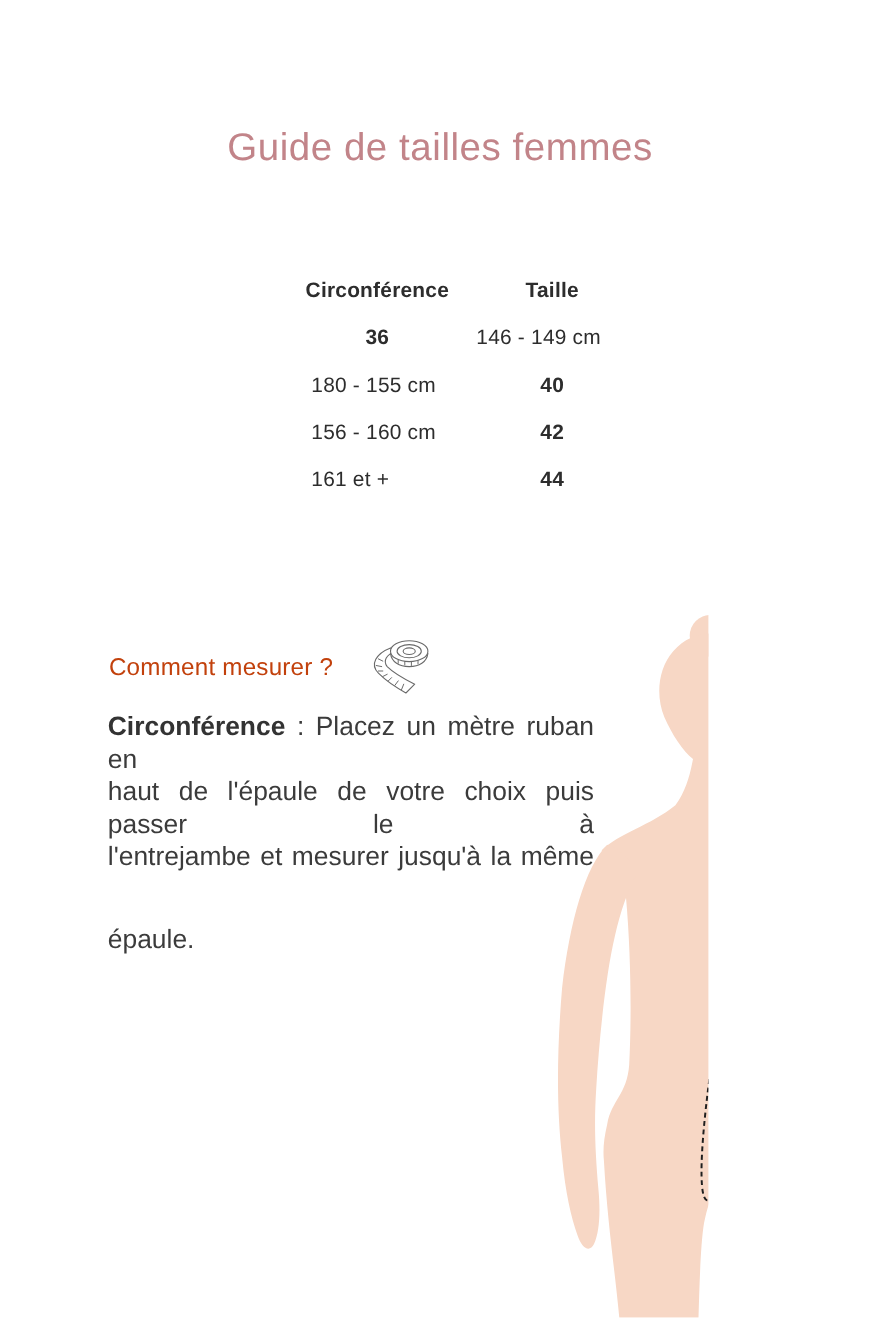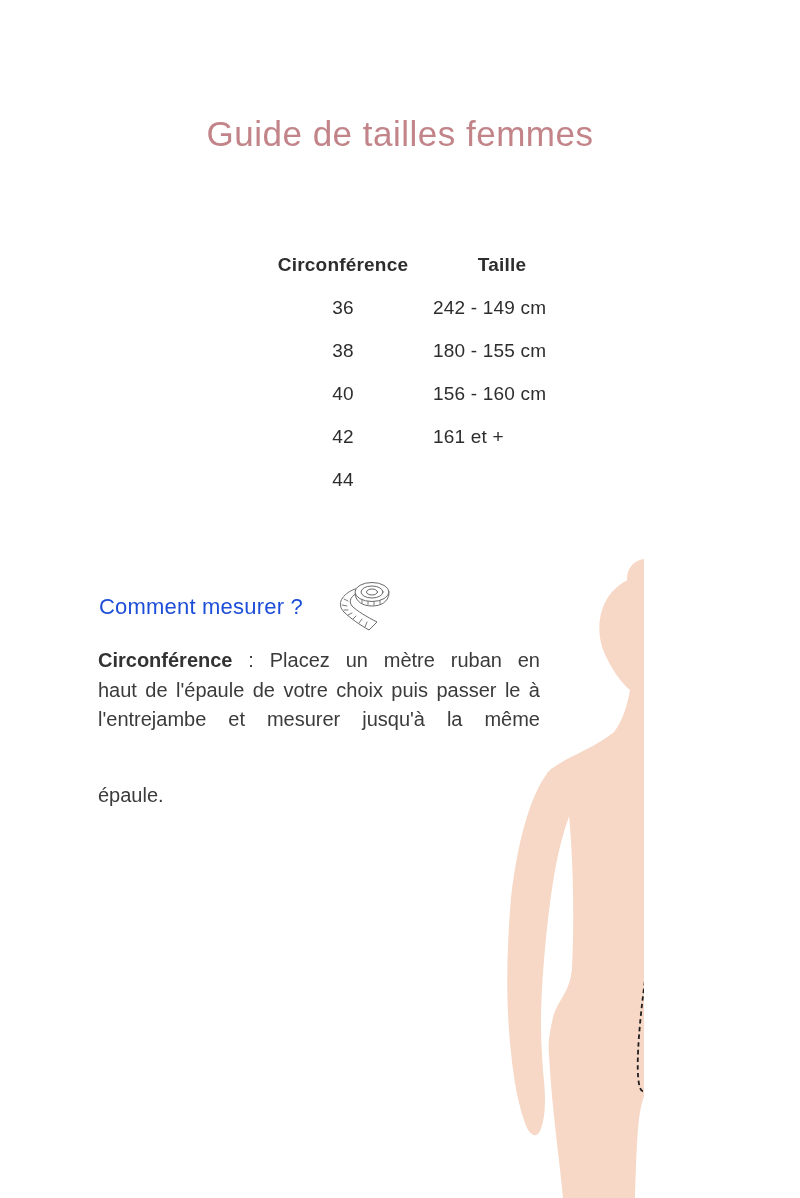--- a/index.html
+++ b/index.html
@@ -17,52 +17,51 @@
   }
   
   .size-table {
     position:absolute; top:243px; left:268px;
     display:grid; grid-template-columns:150px 168px; grid-auto-rows:43px;
     font-size:19px; color:#2d2d2d;
   }
   .size-table .cell { display:flex; align-items:center; justify-content:center; letter-spacing:0.2px; }
   .size-table .c-head { font-weight:bold; }
   .size-table .c-circ { justify-content:flex-start; padding-left:15px; }
-  .size-table .c-size { font-weight:normal; }
+  .size-table .c-size { font-weight:bold; }
   
   .how-heading {
     position:absolute; left:99px; top:594px;
-    font-size:22px; color:#1d4ed8; letter-spacing:0.2px;
+    font-size:22px; color:#c2410c; letter-spacing:0.2px;
   }
   .tape-icon { position:absolute; left:336px; top:577px; }
   .how-paragraph {
     position:absolute; left:98px; top:646px; width:442px;
-    font-size:20px; line-height:29.5px; color:#3b3b3b;
+    font-size:24px; line-height:29.5px; color:#3b3b3b;
   }
   .how-paragraph .line { text-align:justify; text-align-last:justify; }
   .how-paragraph .line.last { text-align-last:left;margin-top:46px; }
   .how-paragraph .lead { font-weight:bold; color:#333333; }
   
   .figure { position:absolute; left:490px; top:540px; width:310px; height:658px; }
 </style>
 </head>
 <body>
 
 <div class="page">
 
   <div class="page-title">Guide de tailles femmes</div>
 
   <div class="size-table">
     <div class="cell c-head">Circonférence</div>
     <div class="cell c-head">Taille</div>
 
     <div class="cell c-size">36</div>
 
-    <div class="cell c-circ">242 - 149 cm</div>
-    <div class="cell c-size">38</div>
+    <div class="cell c-circ">146 - 149 cm</div>
 
     <div class="cell c-circ">180 - 155 cm</div>
     <div class="cell c-size">40</div>
 
     <div class="cell c-circ">156 - 160 cm</div>
     <div class="cell c-size">42</div>
 
     <div class="cell c-circ">161 et +</div>
     <div class="cell c-size">44</div>
   </div>

